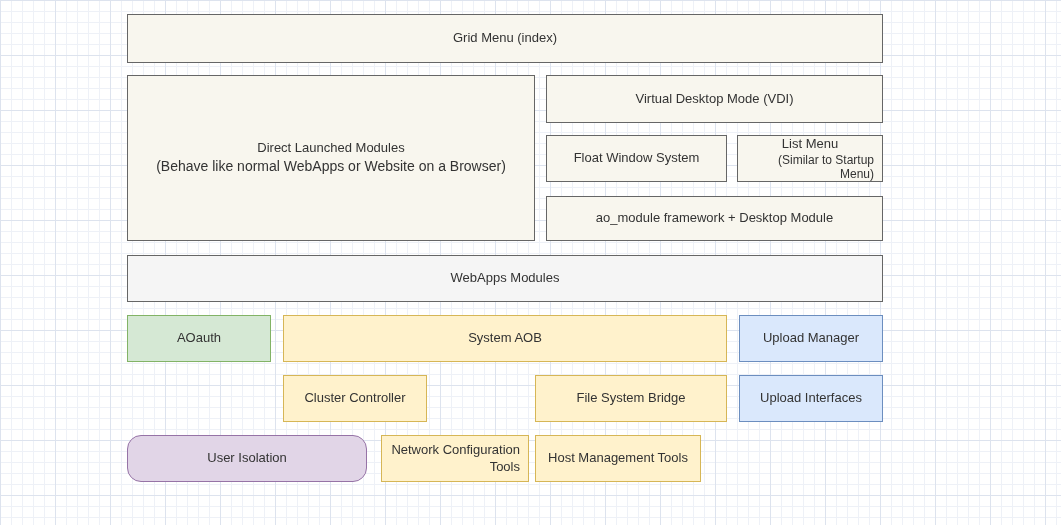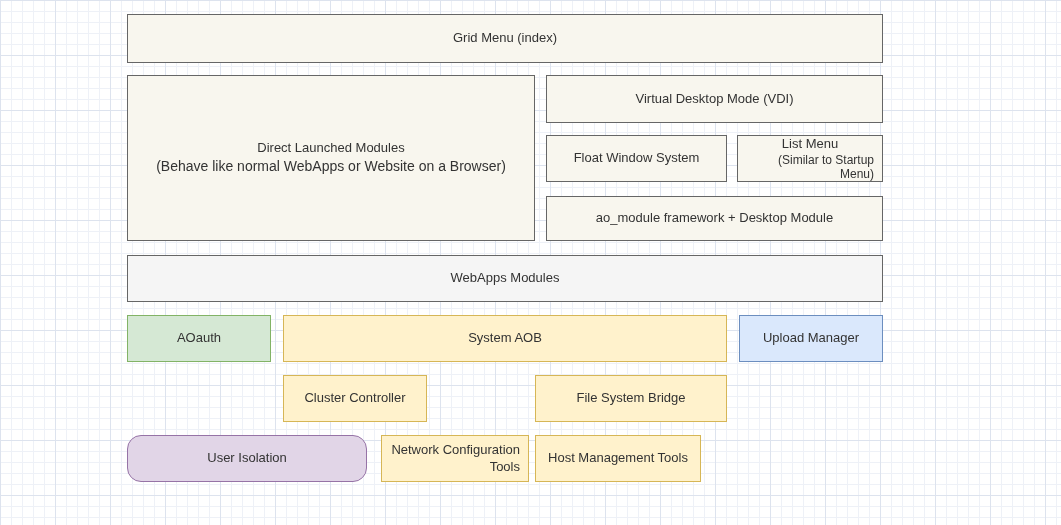--- a/index.html
+++ b/index.html
@@ -95,20 +95,23 @@
 
   <div class="box yellow" style="left:283px; top:375px; width:144px; height:47px">
     <span class="lbl">Cluster Controller</span>
   </div>
 
 
   <div class="box yellow" style="left:535px; top:375px; width:192px; height:47px">
     <span class="lbl">File System Bridge</span>
   </div>
 
+  <div class="box blue" style="left:739px; top:375px; width:144px; height:47px">
+    <span class="lbl">Upload Interfaces</span>
+  </div>
 
   <div class="box purple" style="left:127px; top:435px; width:240px; height:47px">
     <span class="lbl">User Isolation</span>
   </div>
 
   <div class="box yellow" style="left:381px; top:435px; width:148px; height:47px">
     <span class="lbl">Network Configuration Tools</span>
   </div>
 
   <div class="box yellow" style="left:535px; top:435px; width:166px; height:47px">

